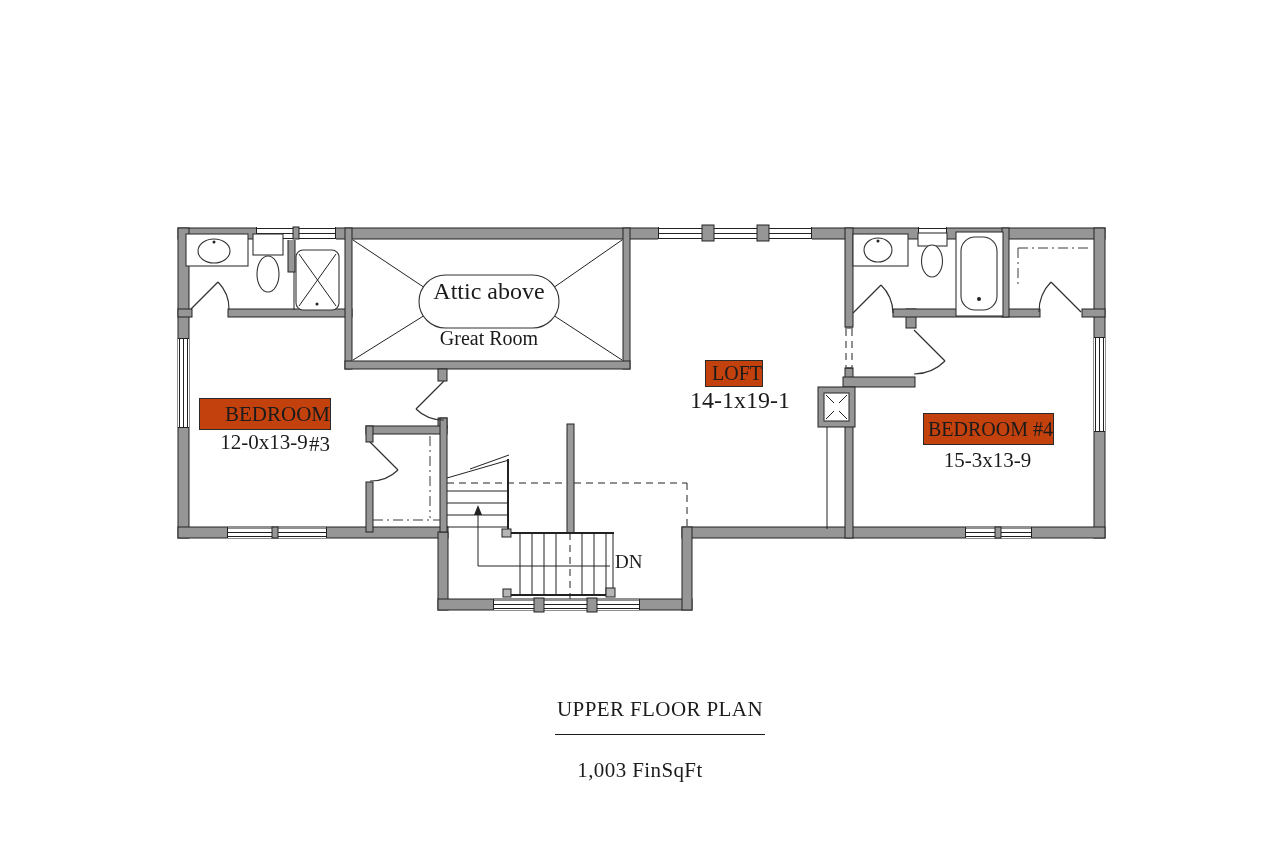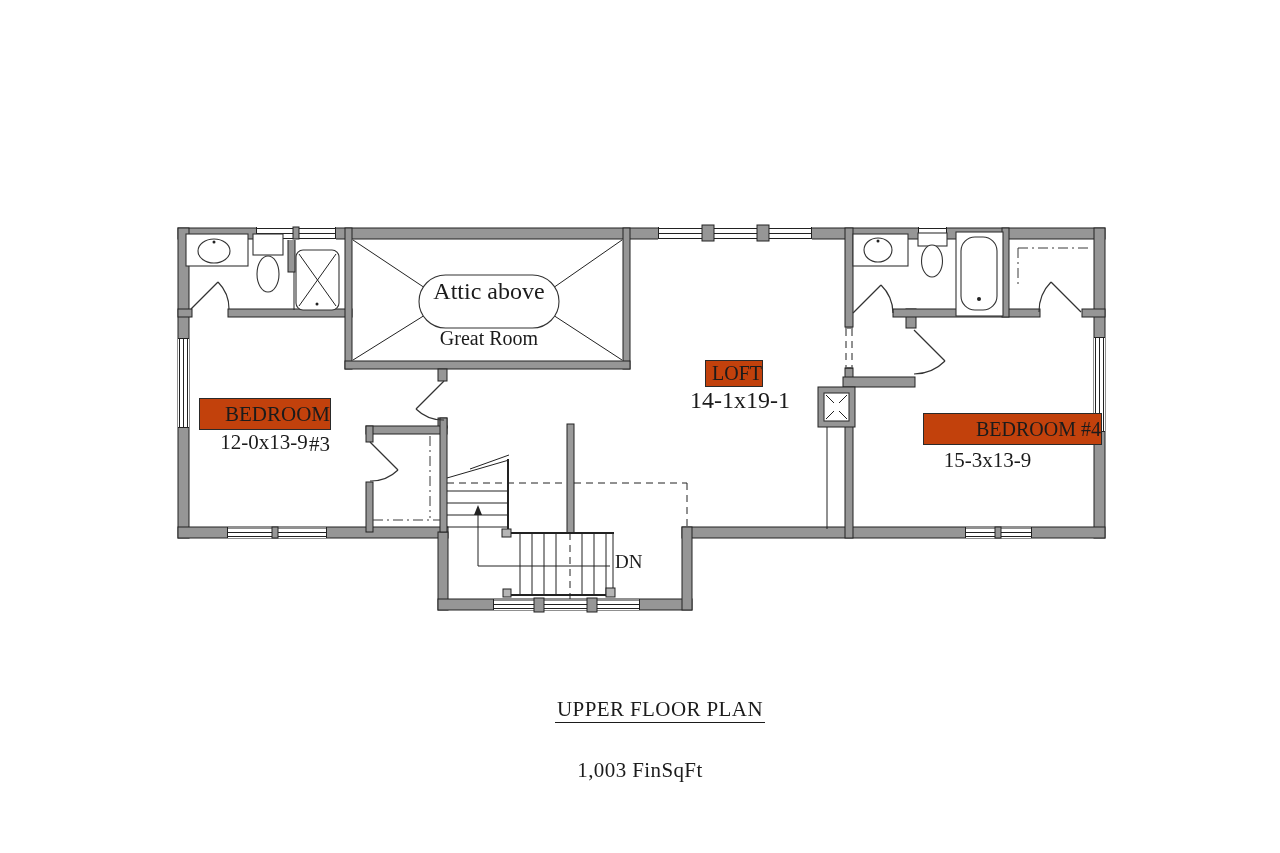--- a/index.html
+++ b/index.html
@@ -14,21 +14,21 @@
   .dash{stroke:#222;stroke-width:1;stroke-dasharray:7 5;fill:none;}
   .dashdot{stroke:#3a3a3a;stroke-width:1;stroke-dasharray:10 4 2 4;fill:none;}
   .door{stroke:#333;stroke-width:1.2;fill:none;}
   .winrect{fill:#fff;}
   .mull{fill:#969696;stroke:#222;stroke-width:1;}
   .post{fill:#b5b5b5;stroke:#222;stroke-width:1;}
   .dot{fill:#222;}
   .label{position:absolute;text-align:center;white-space:nowrap;}
   .roombox{position:absolute;border:1.4px solid #2a2a2a;text-align:right;background:#c2410c;}
   .title-line{position:absolute;left:440px;width:400px;text-align:center;font-size:21px;letter-spacing:.4px;}
-  .title-underline{border-bottom:1.5px solid #1b1b1b;padding:0 2px 1px 2px;margin-left:40px;}
+  .title-underline{border-bottom:1.5px solid #1b1b1b;padding:0 2px 13px 2px;margin-left:40px;}
 </style>
 </head>
 <body>
 
 <div id="stage">
 
 <svg id="plan-svg" width="1280" height="853" viewBox="0 0 1280 853">
 
   <g>
     <rect class="wall" x="178" y="228" width="927" height="11"></rect>
@@ -277,21 +277,21 @@
 
   <div class="label" style="left:419px;top:281px;width:140px;font-size:24px;line-height:21px;">Attic above</div>
   <div class="label" style="left:419px;top:303px;width:140px;font-size:20px;line-height:21px;margin-top:25px;">Great Room</div>
 
   <div class="roombox" style="left:199px;top:398px;width:130px;height:30px;font-size:21px;line-height:30px;">BEDROOM #3</div>
   <div class="label" style="left:199px;top:430px;width:130px;font-size:21px;">12-0x13-9</div>
 
   <div class="roombox" style="left:705px;top:360px;width:56px;height:25px;font-size:20px;line-height:25px;">LOFT</div>
   <div class="label" style="left:680px;top:387px;width:110px;font-size:24px;text-align:right;">14-1x19-1</div>
 
-  <div class="roombox" style="left:923px;top:413px;width:129px;height:30px;font-size:20px;line-height:30px;padding-left:48px;">BEDROOM #4</div>
+  <div class="roombox" style="left:923px;top:413px;width:129px;height:30px;font-size:20px;line-height:30px;">BEDROOM #4</div>
   <div class="label" style="left:923px;top:448px;width:129px;font-size:21px;">15-3x13-9</div>
 
   <div class="label" style="left:615px;top:551px;width:36px;font-size:19px;text-align:left;">DN</div>
 
   <div class="title-line" style="top:697px;">
     <span class="title-underline">UPPER FLOOR PLAN</span>
   </div>
   <div class="title-line" style="top:722px;margin-top:36px;">1,003 FinSqFt</div>
 
 </div>

